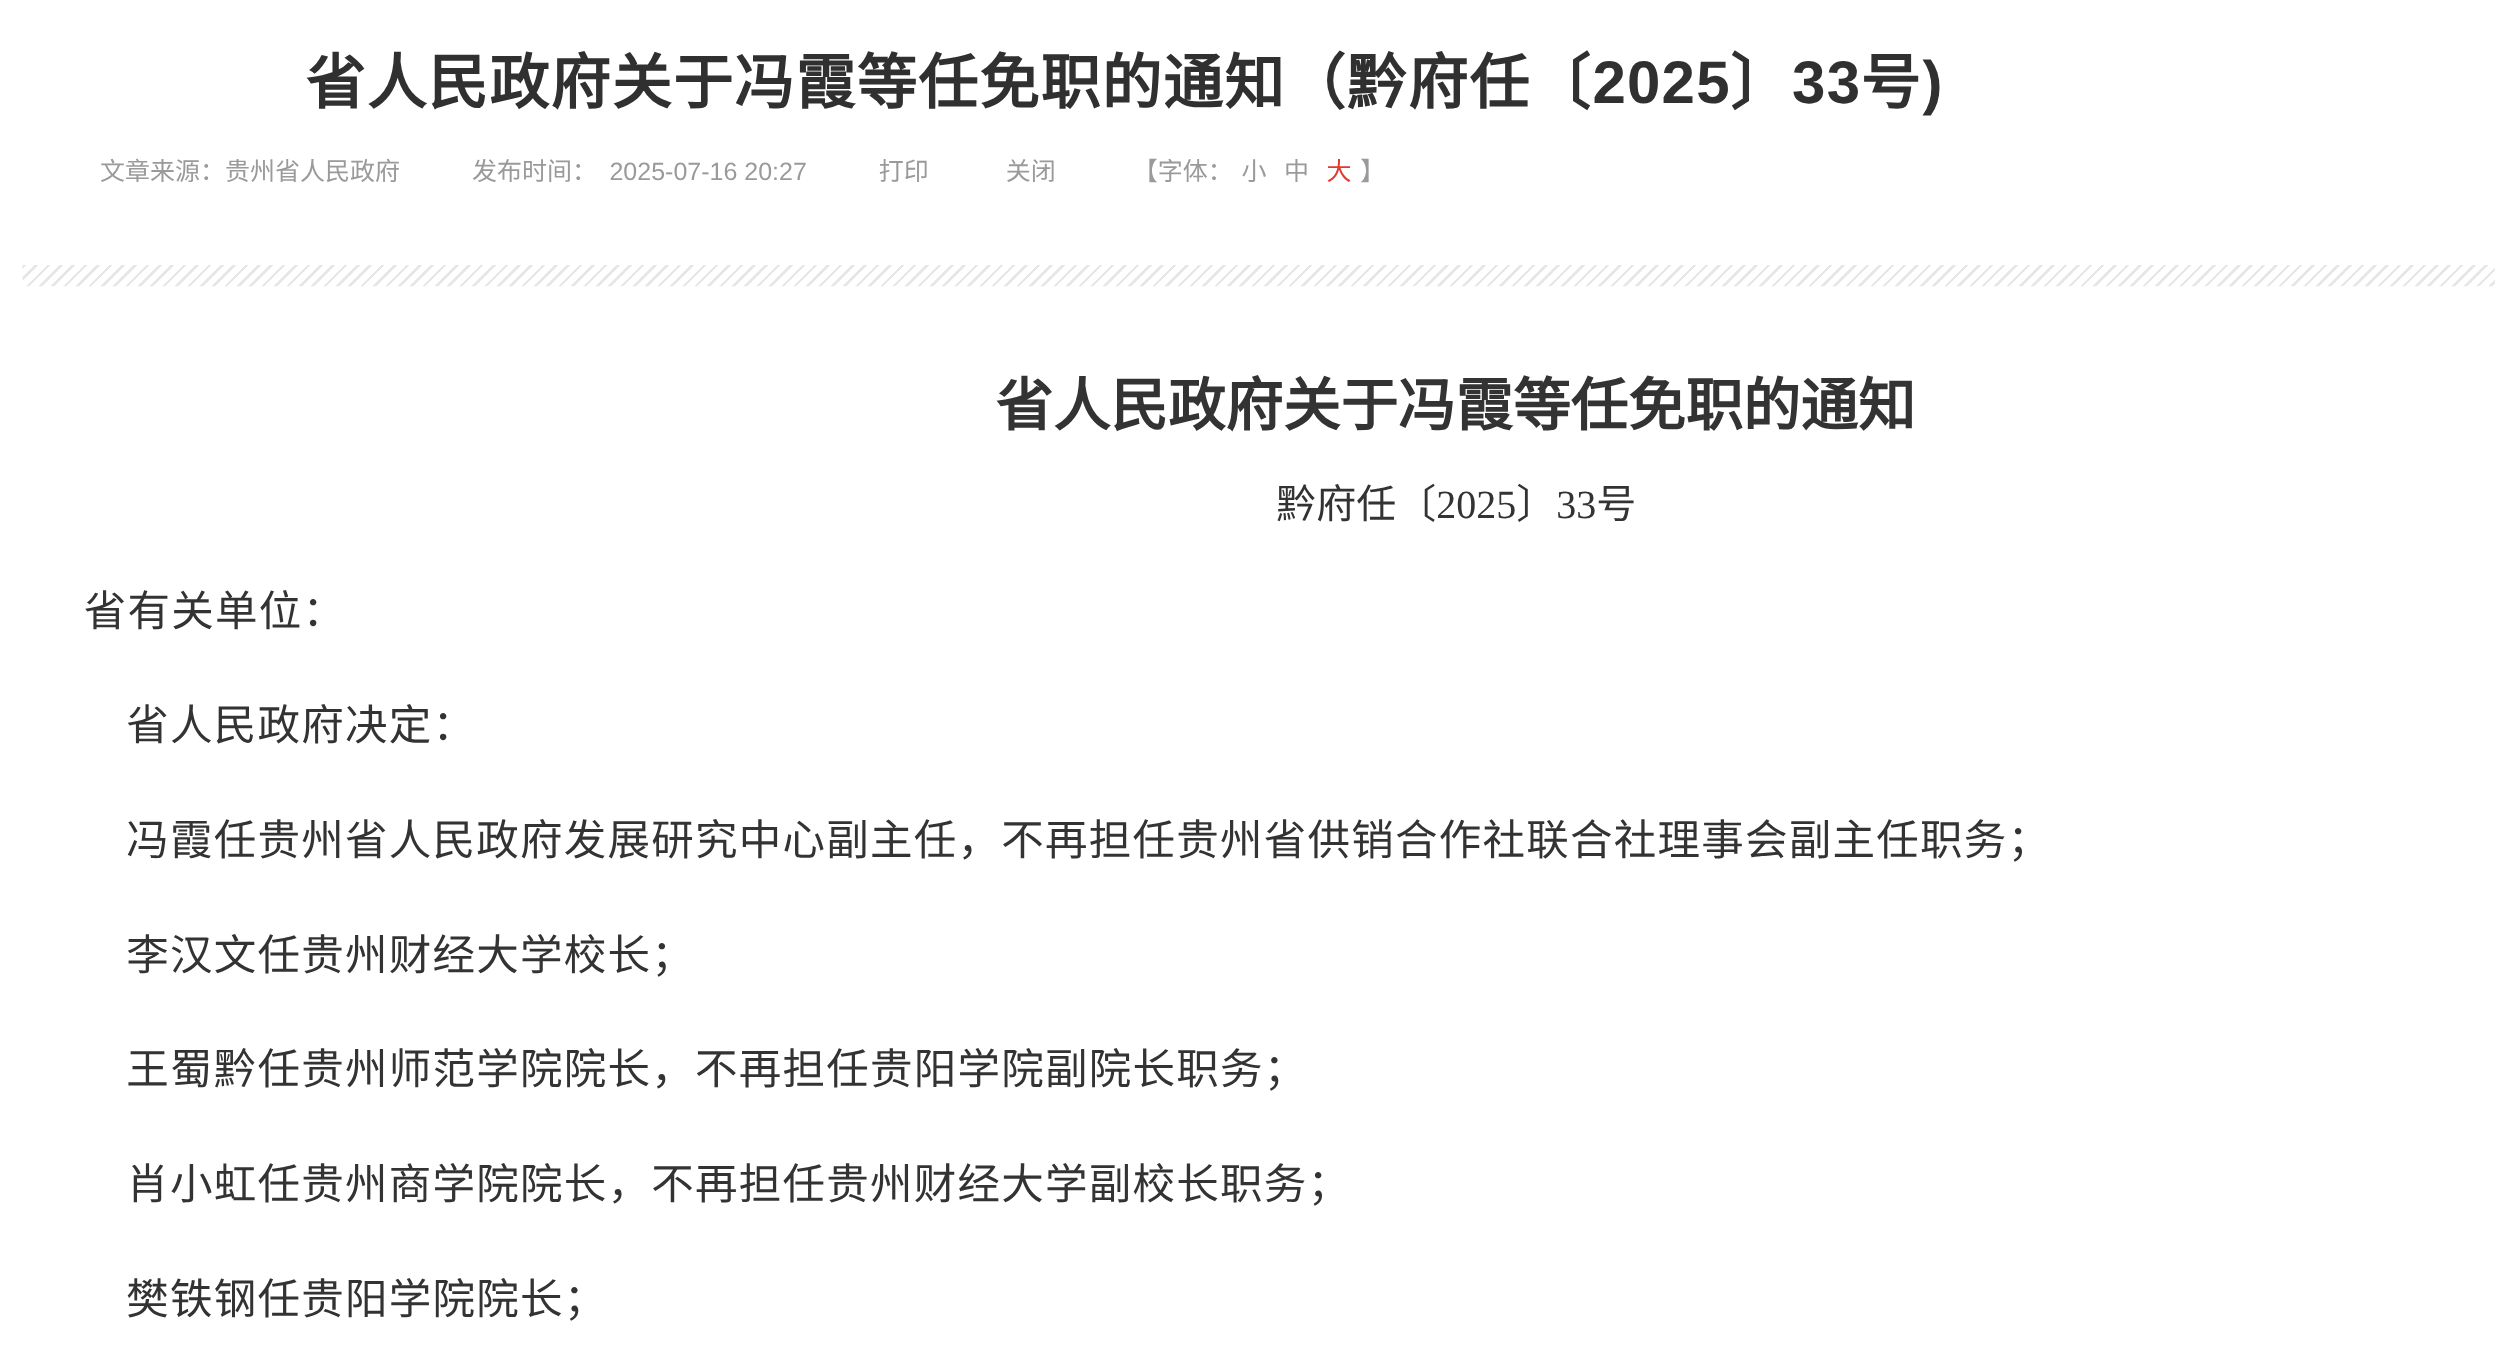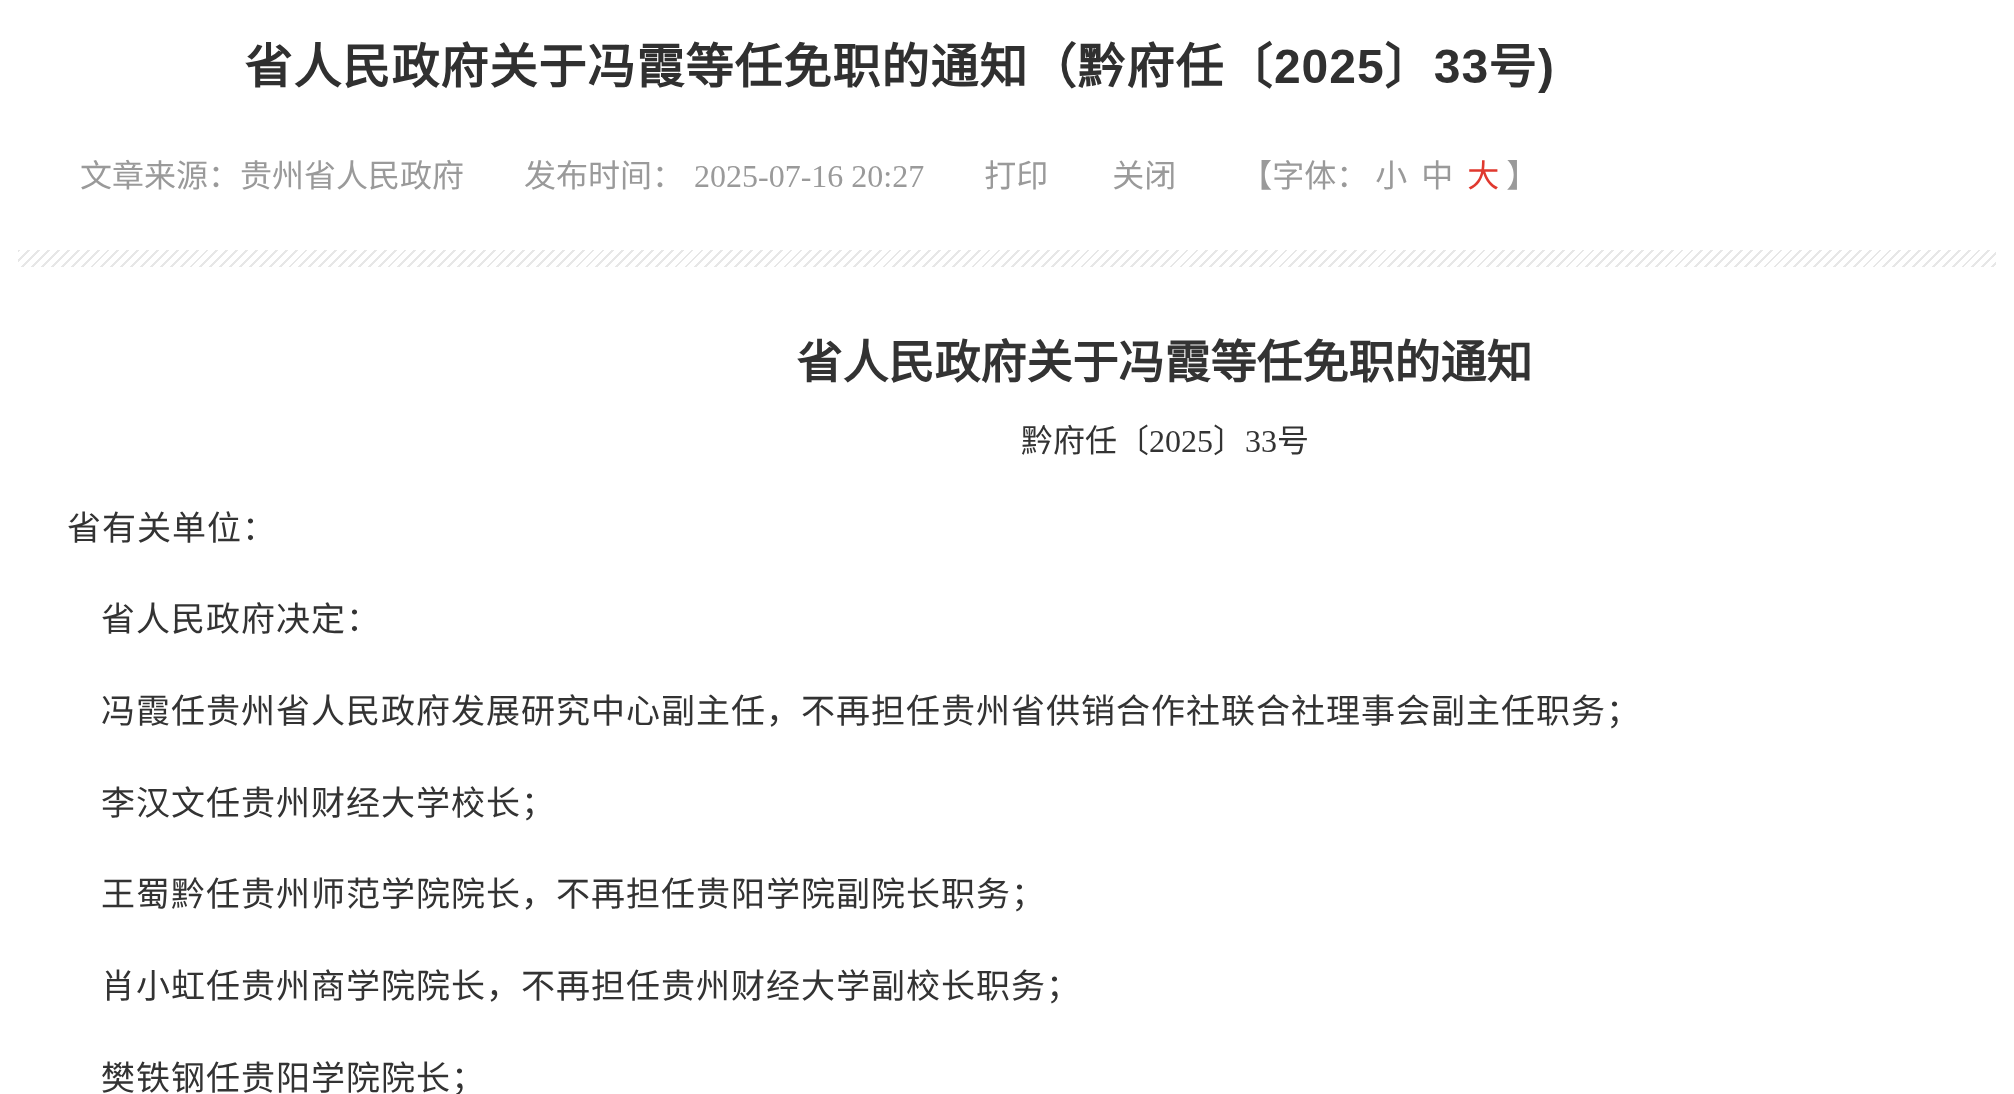--- a/index.html
+++ b/index.html
@@ -16,26 +16,25 @@
   .header-inner { width: 1800px; }
   .page-title {
     margin: 0; padding-top: 36px;
     text-align: center;
     font-size: 48px; font-weight: bold;
     line-height: 1.3;
     color: #303030;
     letter-spacing: 1px;
   }
   .meta {
-    margin: 62px 0 0 80px;
-    font-size: 32px;
+    margin: 24px 0 0 80px;
+    font-size: 20px;
     line-height: 32px;
     color: #9a9a9a;
     white-space: nowrap;
-    font-family: Liberation Serif, serif;
   }
   .meta .item { margin-right: 52px; }
   .meta .value { margin-left: 10px; }
   .meta .link {
     margin-right: 56px;
     color: #9a9a9a;
     cursor: pointer;
   }
   .font-chooser { color: #9a9a9a; }
   .font-btn { margin: 0 7px; cursor: pointer; }

